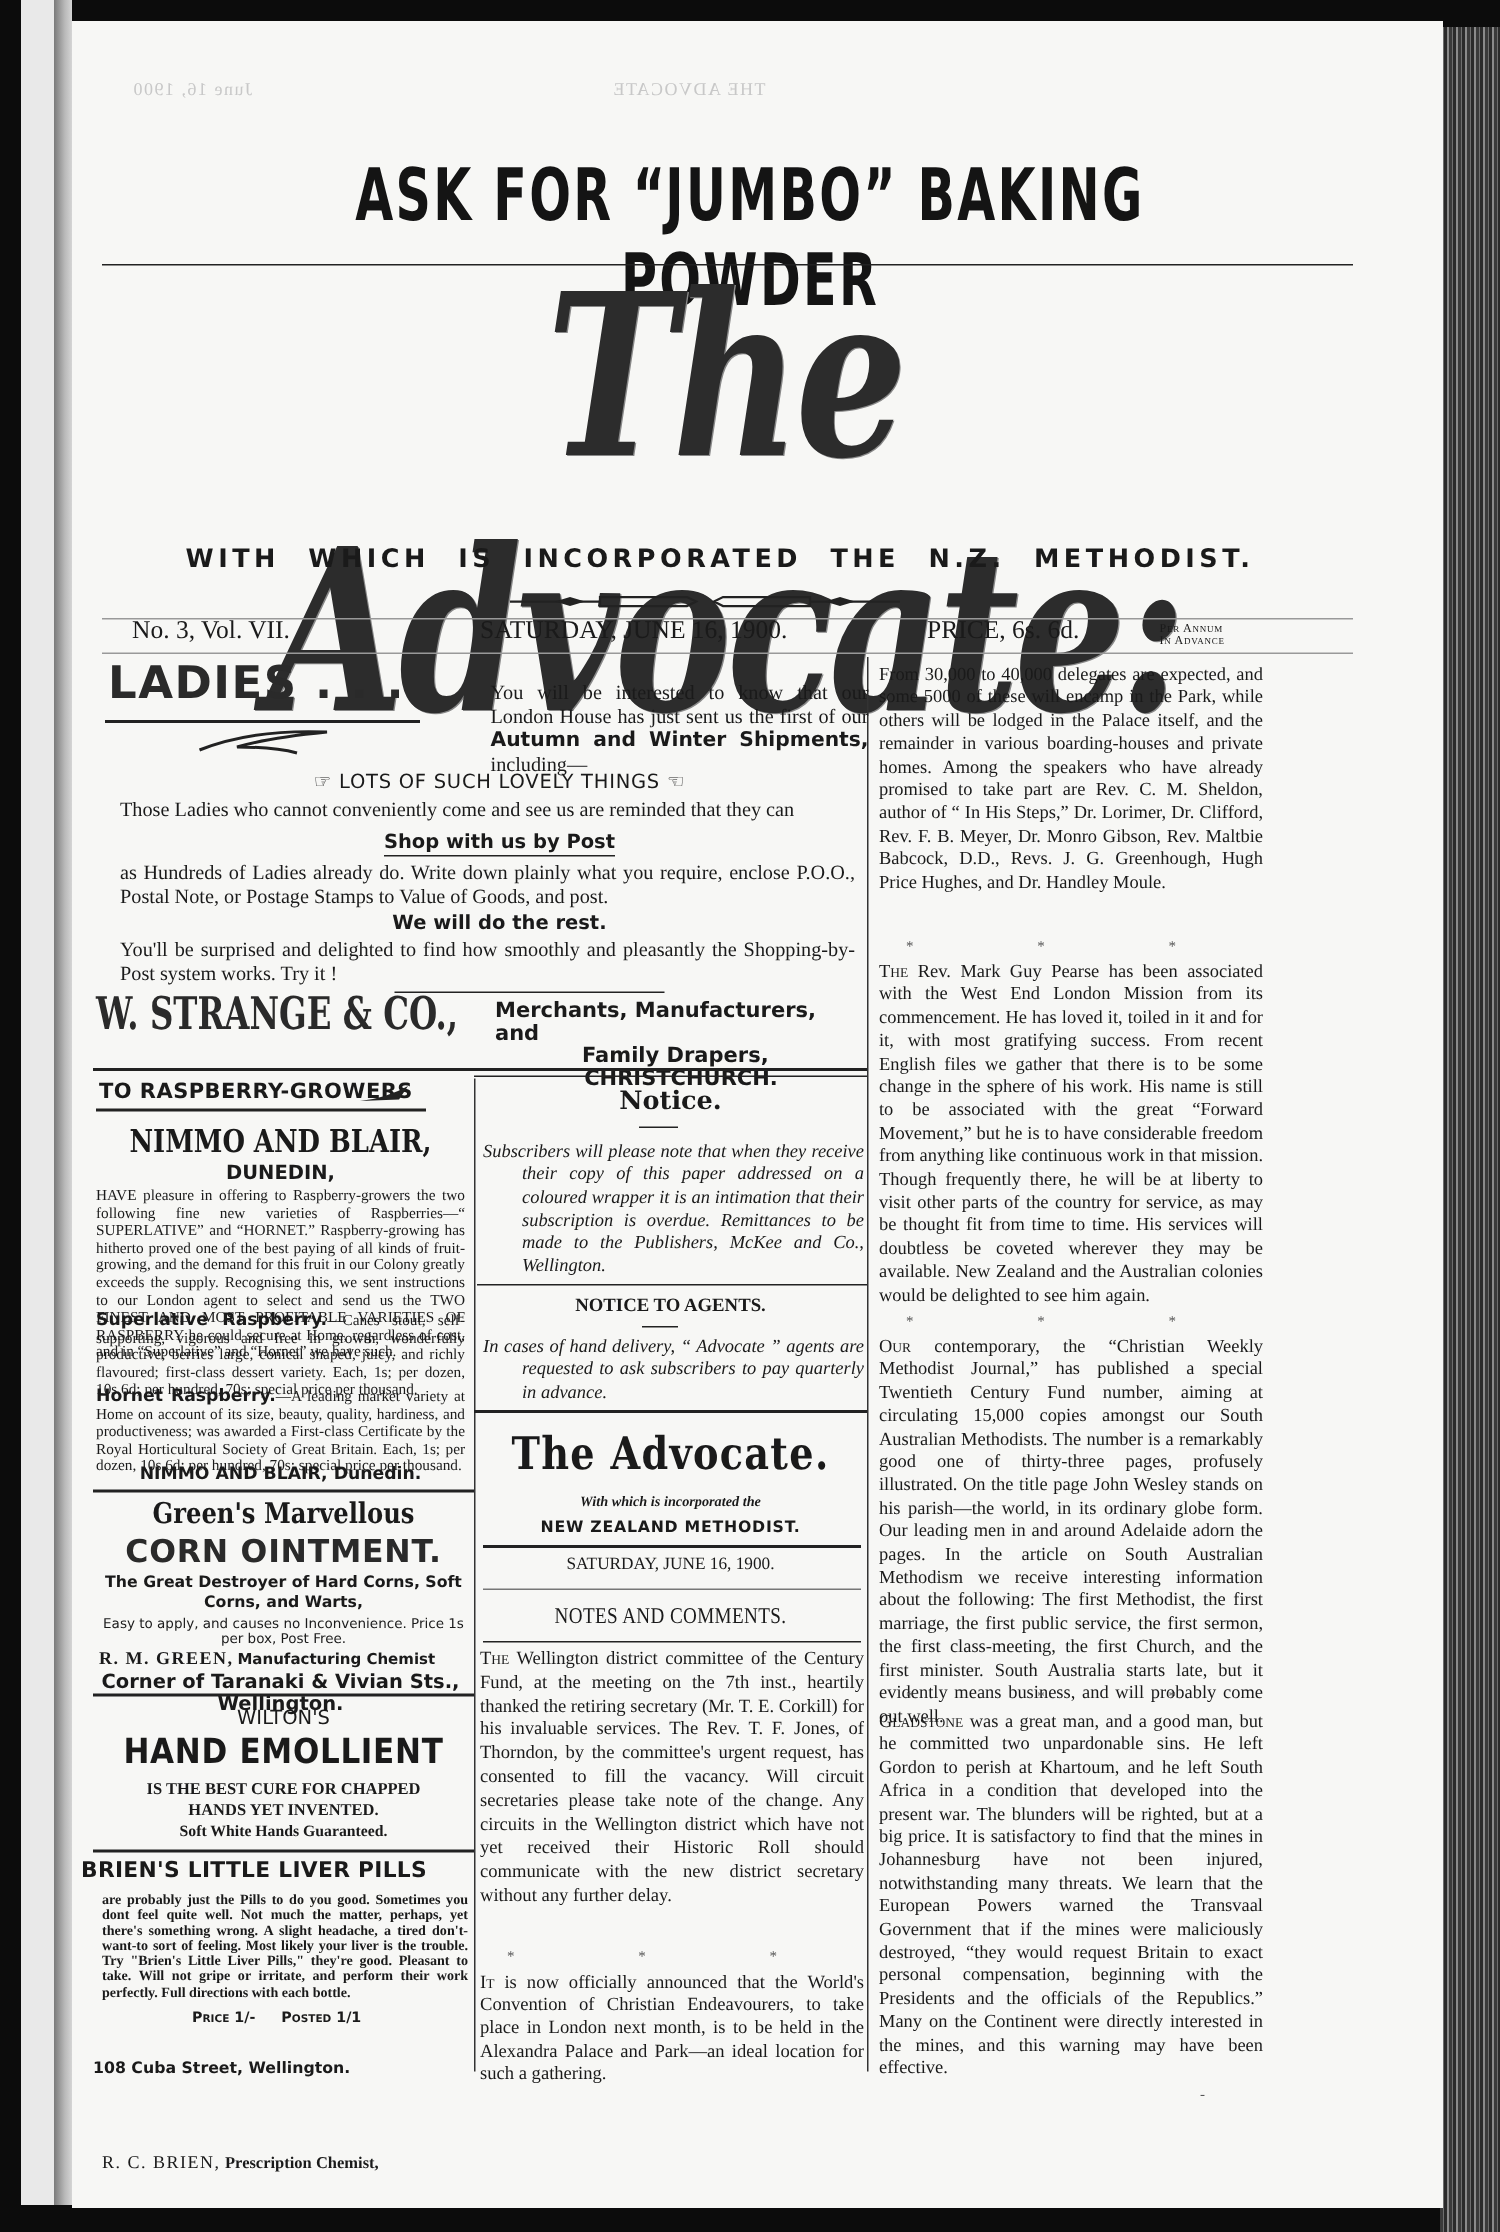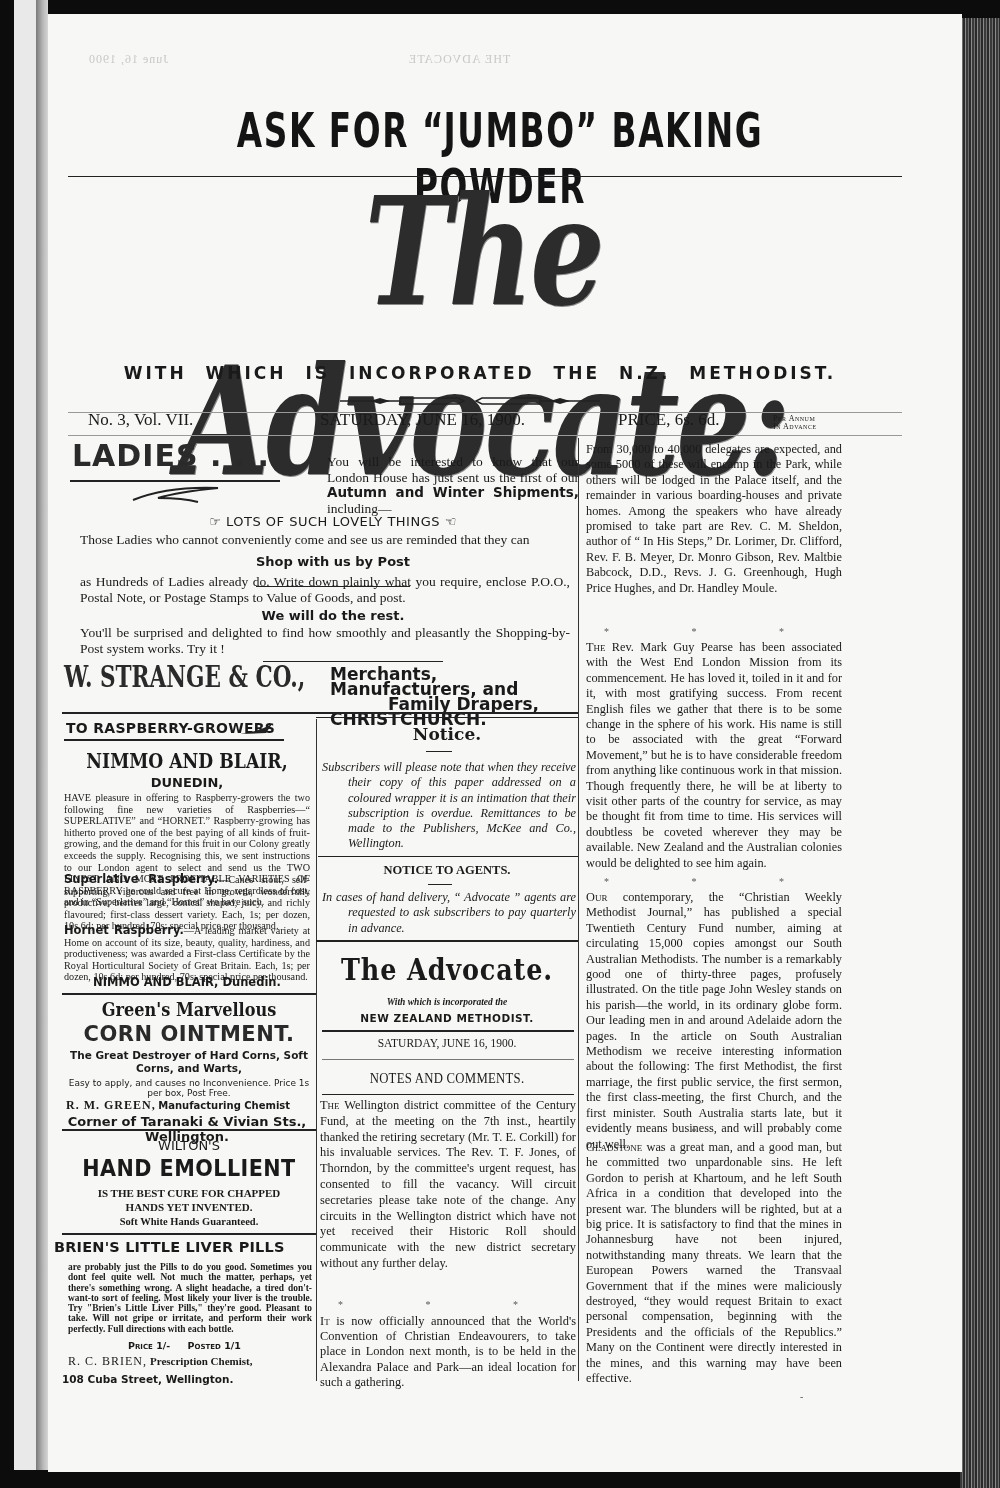--- a/index.html
+++ b/index.html
@@ -69,21 +69,21 @@
     font-size: 30px; letter-spacing: 1px; color: #2a2a2a;
   }
   .ladies-intro { left: 327px; top: 440px; width: 252px; font-size: 13.5px; line-height: 15.5px; text-align: justify; }
   .sans-b { font-family: "DejaVu Sans", sans-serif; font-weight: bold; }
   .lovely { left: 90px; top: 500px; width: 490px; text-align: center; font-family: "DejaVu Sans", sans-serif; font-size: 13px; letter-spacing: 0.5px; }
   .body13 { font-size: 13.5px; line-height: 15.5px; }
   .strange {
     left: 64px; top: 648px; font-family: "DejaVu Serif", serif; font-weight: bold;
     font-size: 30px; transform: scaleX(0.72); transform-origin: left top; letter-spacing: 0px; color: #2a2a2a;
   }
-  .strange-sub { left: 330px; top: 653px; width: 248px; font-family: "DejaVu Sans", sans-serif; font-weight: bold; font-size: 17px; line-height: 15px; }
+  .strange-sub { left: 330px; top: 653px; width: 248px; font-family: "DejaVu Sans", sans-serif; font-weight: bold; font-size: 14px; line-height: 15px; }
 
   
   .small { font-size: 10.2px; line-height: 11.6px; text-align: justify; }
   .heading-sans { font-family: "DejaVu Sans", sans-serif; font-weight: bold; }
 
   
   .col-text { font-size: 12.3px; line-height: 15.4px; text-align: justify; }
   .stars { text-align: center; letter-spacing: 40px; font-size: 10px; color: #555; }
   .sc { font-variant: small-caps; }
 
@@ -143,32 +143,32 @@
     <span>☜</span>
   </div>
 
   <div class="abs ladies-intro" style="left:279px; top:440px;">
     <span>You will be interested to know that our London House has just sent us the first of our</span>
     <span class="sans-b">Autumn and Winter Shipments,</span>
     <span>including—</span>
   </div>
   <div class="abs body13" style="left:32px; top:518px; width:490px;">Those Ladies who cannot conveniently come and see us are reminded that they can</div>
   <div class="abs center sans-b" style="left:40px; top:540px; width:490px; font-size:13px;">
-    <span style="border-bottom:1.5px solid #222; padding-bottom:17px;">Shop with us by Post</span>
+    <span style="border-bottom:1.5px solid #222; padding-bottom:1px;">Shop with us by Post</span>
   </div>
   <div class="abs body13" style="left:32px; top:560px; width:490px; text-align:justify;">as Hundreds of Ladies already do.  Write down plainly what you require, enclose P.O.O., Postal Note, or Postage Stamps to Value of Goods, and post.</div>
   <div class="abs center sans-b" style="left:40px; top:594px; width:490px; font-size:13px;">We will do the rest.</div>
   <div class="abs body13" style="left:32px; top:611px; width:490px; text-align:justify;">You'll be surprised and delighted to find how smoothly and pleasantly the Shopping-by-Post system works.  Try it !</div>
   <div class="rule" style="left:215px; top:647px; width:180px; border-top-width:1.5px;"></div>
 
   <div class="abs strange" style="left:16px; top:645px;">W. STRANGE &amp; CO.,</div>
   <div class="abs strange-sub" style="left:282px; top:653px;">
     <div>Merchants, Manufacturers, and</div>
     <div style="padding-left:58px;">Family Drapers,</div>
-    <div style="text-align:left;">CHRISTCHURCH.</div>
+    <div style="text-align:center;">CHRISTCHURCH.</div>
   </div>
   <div class="rule" style="left:14px; top:698px; width:516px;"></div>
 
   <div class="abs heading-sans" style="left:18px; top:706px; font-size:14px; letter-spacing:0.3px;">TO RASPBERRY-GROWERS</div>
   <svg class="abs" style="left:190px; top:708px;" width="36" height="14">
     <path d="M2 12 Q20 10 34 2 L28 11 Z" fill="#222"></path>
   </svg>
   <div class="rule" style="left:16px; top:725px; width:220px;"></div>
   <div class="abs center" style="left:16px; top:734px; width:246px; font-family:'DejaVu Serif',serif; font-size:21px; transform:scaleX(0.82); font-weight:bold;">NIMMO AND BLAIR,</div>
   <div class="abs center heading-sans" style="left:16px; top:761px; width:246px; font-size:13px;">DUNEDIN,</div>
@@ -201,21 +201,21 @@
   </div>
   <div class="abs center" style="left:14px; top:1202px; width:254px; font-size:10.5px; font-weight:bold;">Soft White Hands Guaranteed.</div>
   <div class="rule" style="left:14px; top:1219px; width:254px;"></div>
 
   <div class="abs heading-sans" style="left:6px; top:1225px; font-size:14.5px; letter-spacing:0.2px;">BRIEN'S LITTLE LIVER PILLS</div>
   <div class="abs" style="left:20px; top:1248px; width:244px; font-size:9.4px; line-height:10.3px; font-weight:bold; text-align:justify;">are probably just the Pills to do you good.  Sometimes you dont feel quite well.  Not much the matter, perhaps, yet there's something wrong.  A slight headache, a tired don't-want-to sort of feeling.  Most likely your liver is the trouble.  Try "Brien's Little Liver Pills," they're good.  Pleasant to take.  Will not gripe or irritate, and perform their work perfectly.  Full directions with each bottle.</div>
   <div class="abs heading-sans" style="left:60px; top:1326px; font-size:9.5px; font-variant:small-caps;padding-left:20px;">
     <span>Price 1/-</span>
     <span style="margin-left:14px;">Posted 1/1</span>
   </div>
-  <div class="abs" style="left:20px; top:1340px; width:246px; font-size:12px;">
+  <div class="abs" style="left:20px; top:1420px; width:246px; font-size:12px;">
     <span style="letter-spacing:1px;">R. C. BRIEN,</span>
     <span style="font-weight:bold; font-size:11px;">Prescription Chemist,</span>
   </div>
   <div class="abs heading-sans" style="left:14px; top:1359px; width:250px; font-size:10.5px;">108 Cuba Street, Wellington.</div>
 
   <div class="rule" style="left:268px; top:703px; width:262px; border-top-width:1.5px;"></div>
   <div class="abs center" style="left:270px; top:710px; width:258px; font-family:'DejaVu Serif',serif; font-weight:bold; font-size:17px;">Notice.</div>
   <div class="rule thin" style="left:378px; top:737px; width:26px;"></div>
   <div class="abs notice-text" style="left:274px; top:746px; width:254px; text-align:justify; text-indent:-26px; padding-left:26px; box-sizing:border-box;">Subscribers will please note that when they receive their copy of this paper addressed on a coloured wrapper it is an intimation that their subscription is overdue.  Remittances to be made to the Publishers, McKee and Co., Wellington.</div>
   <div class="rule" style="left:270px; top:842px; width:260px; border-top-width:1.5px;"></div>

